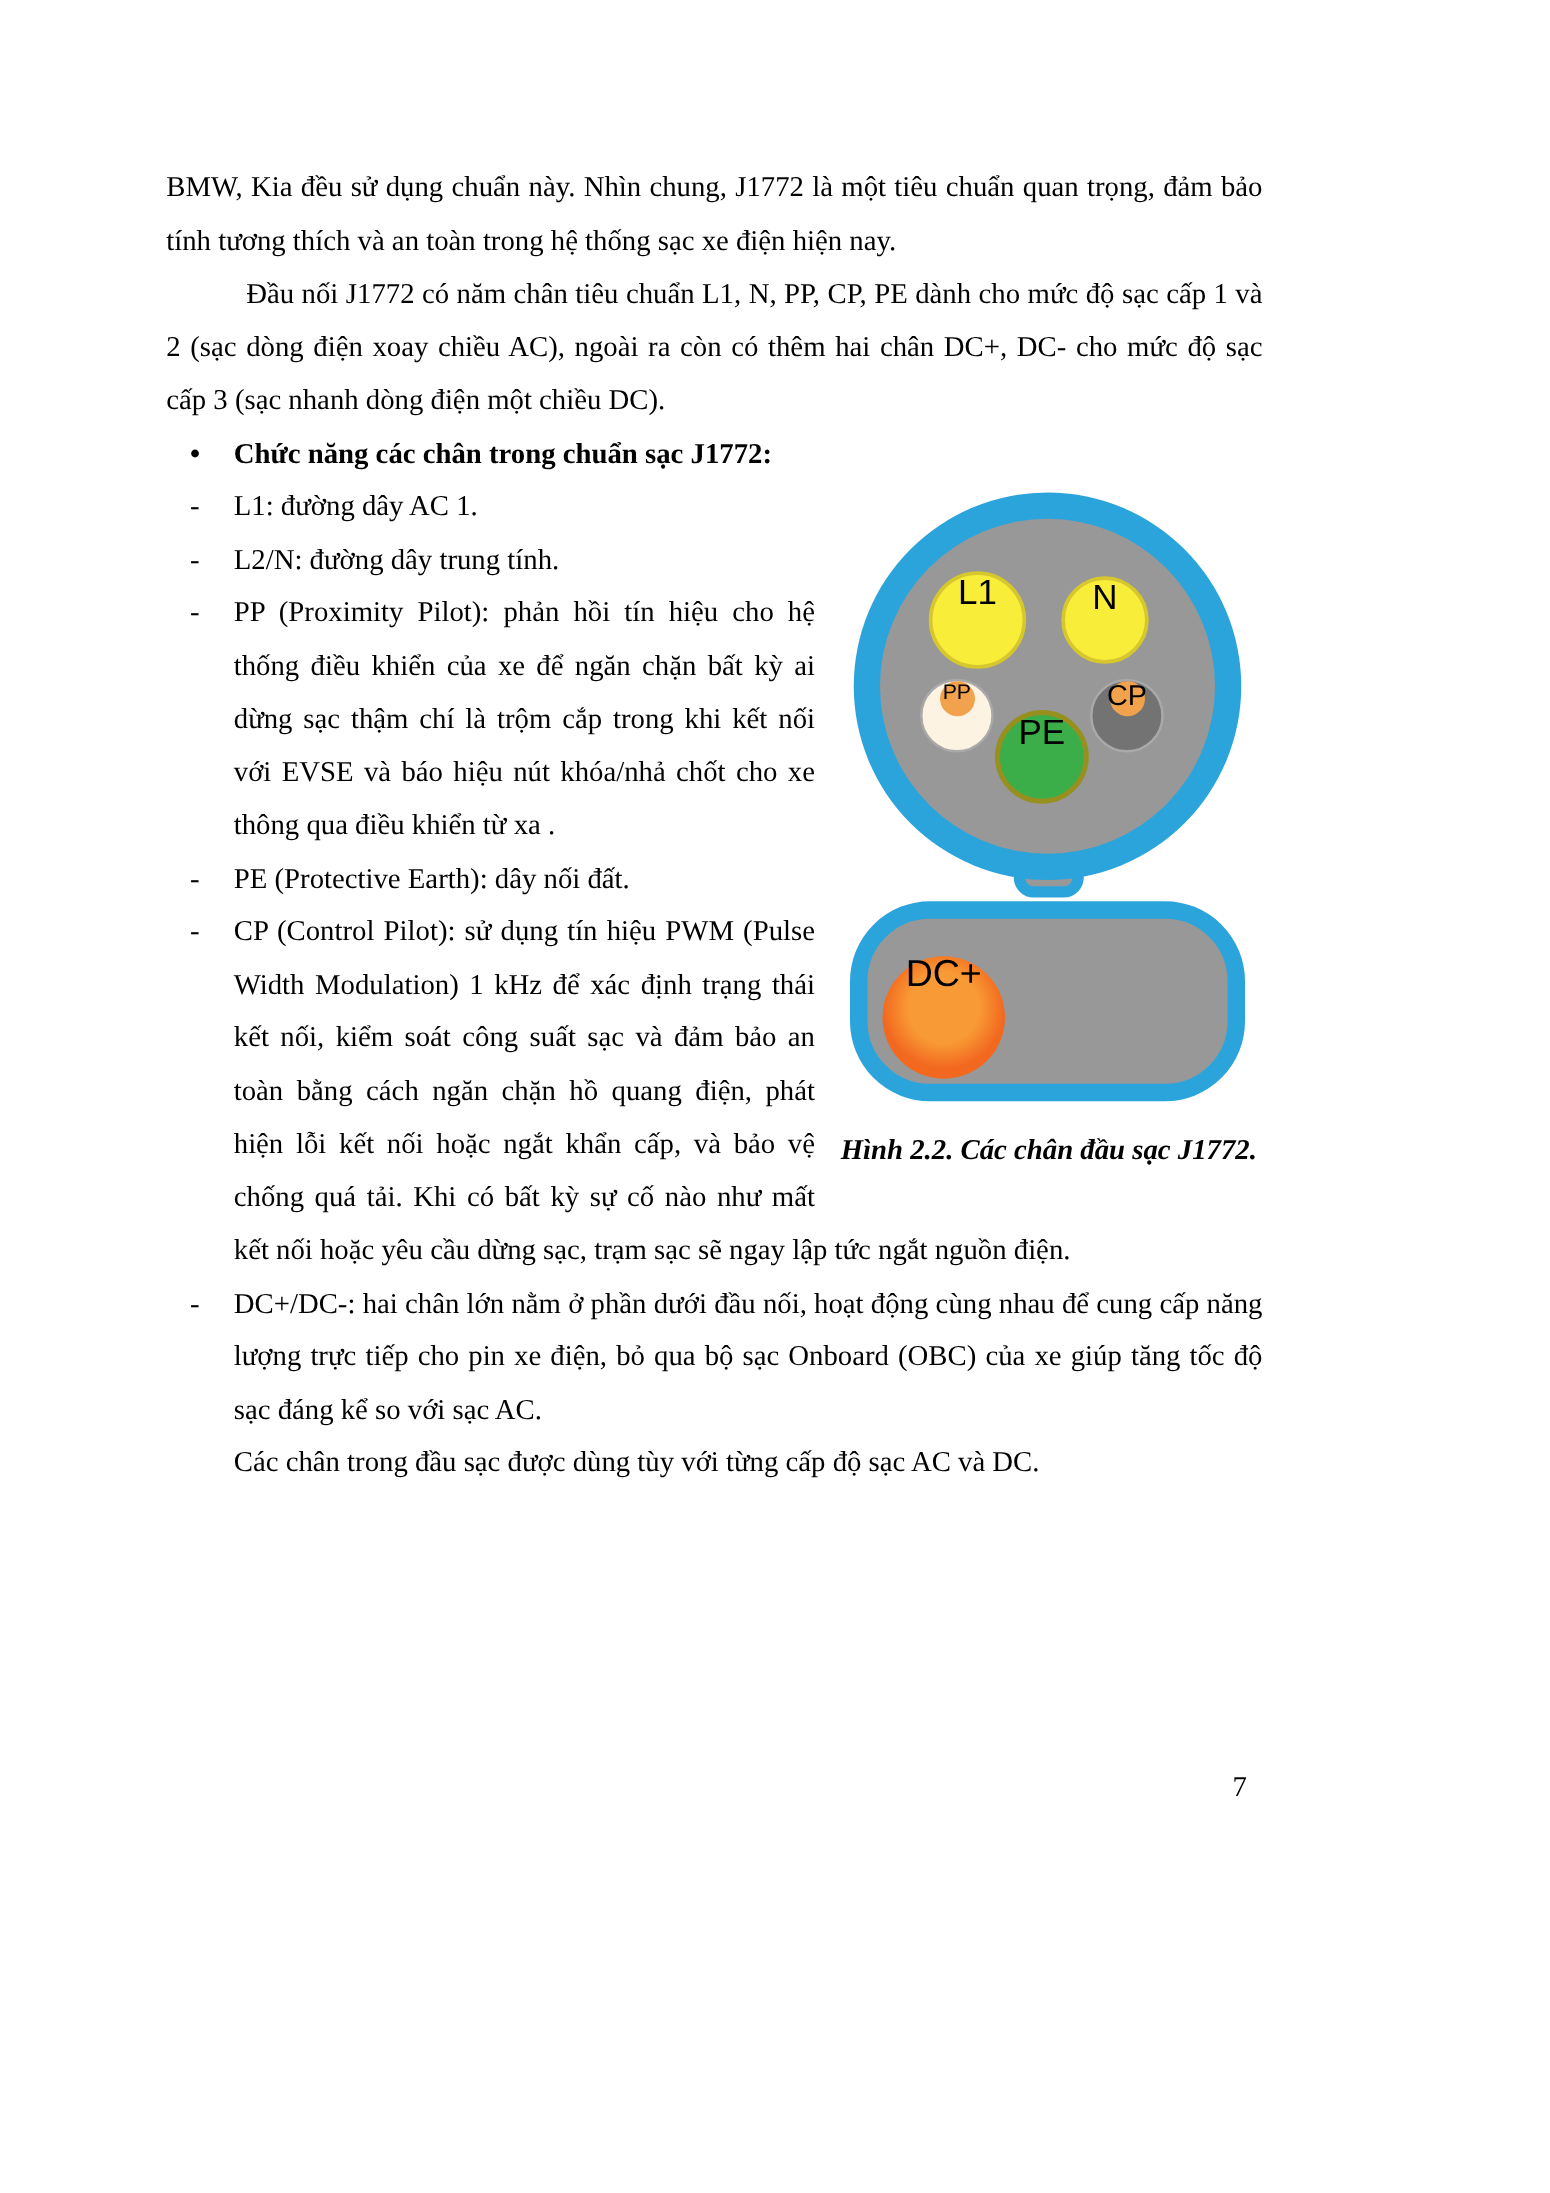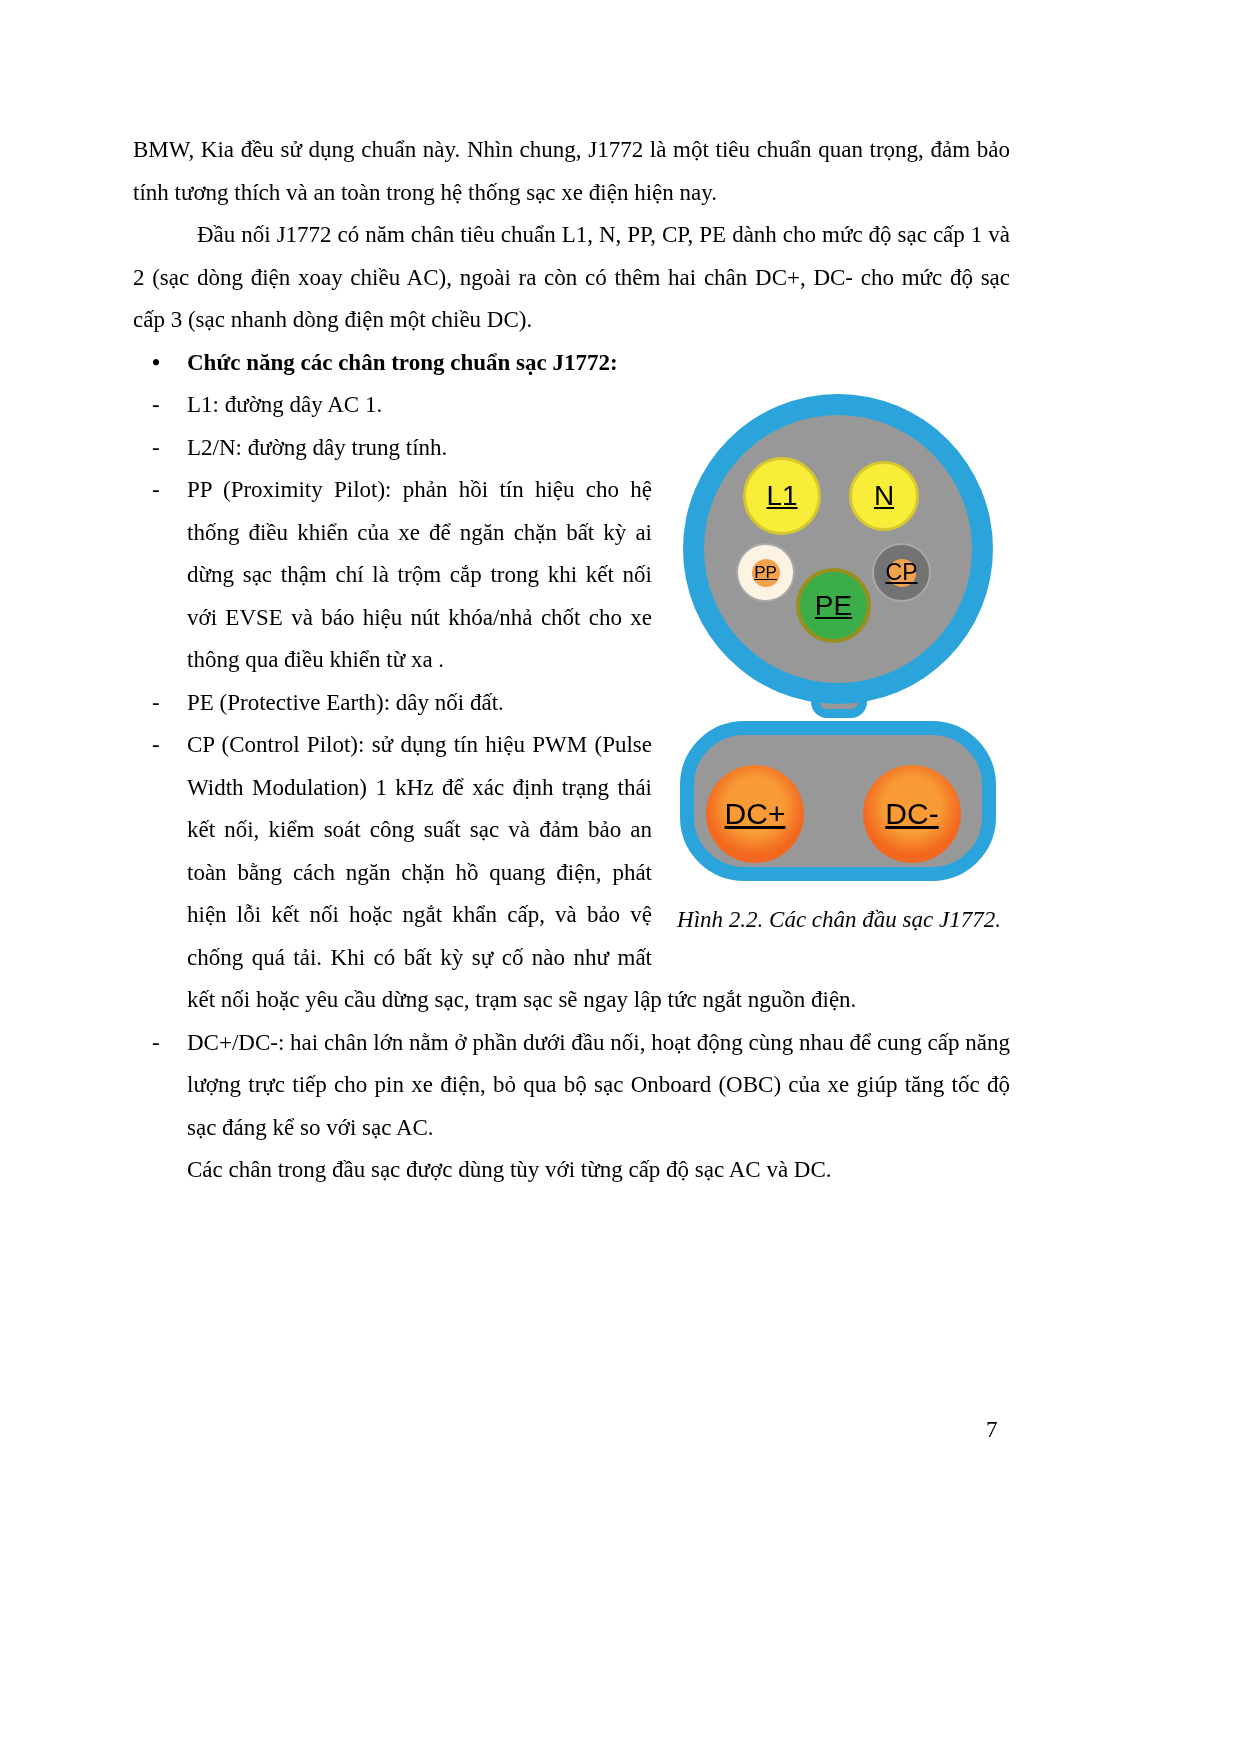--- a/index.html
+++ b/index.html
@@ -65,26 +65,24 @@
     position: absolute;
     inset: 21px;
     border-radius: 50%;
     background: #989898;
   }
 
   .pin {
     position: absolute;
     border-radius: 50%;
     display: flex;
-    align-items: center;
     justify-content: center;
     font-family: "Liberation Sans", sans-serif;
     color: #000;
     line-height: 1;
-    text-decoration: underline;
   }
   .pin .pin-label { position: relative; z-index: 2; }
   .pin .dot {
     position: absolute;
     width: 28px; height: 28px;
     border-radius: 50%;
     background: #f2a24d;
     z-index: 1;
   }
 
@@ -114,20 +112,21 @@
   .caption {
     position: absolute;
     left: 0; top: 521px;
     width: 338px;
     font-family: "Liberation Serif", serif;
     font-style: italic;
     font-size: 23px;
     line-height: 30px;
     text-align: center;
     white-space: nowrap;
+    font-weight: bold;
   }
 
   .page-number {
     position: absolute;
     left: 986px;
     top: 1415px;
     font-size: 23px;
     line-height: 30px;
   }
 </style>
@@ -162,23 +161,20 @@
             <span class="pin-label">CP</span>
           </div>
         <div class="pin pin-pe">
             <span class="pin-label">PE</span>
           </div>
       </div>
       <div class="connector-rect">
         <div class="pin pin-dcplus">
             <span class="pin-label">DC+</span>
           </div>
-        <div class="pin pin-dcminus">
-            <span class="pin-label">DC-</span>
-          </div>
       </div>
       <div class="caption">Hình 2.2. Các chân đầu sạc J1772.</div>
     </div>
 
     <div class="list-item"><span class="marker">-</span><span>L1: đường dây AC 1.</span></div>
 
     <div class="list-item"><span class="marker">-</span><span>L2/N: đường dây trung tính.</span></div>
 
     <div class="list-item"><span class="marker">-</span><span>PP (Proximity Pilot): phản hồi tín hiệu cho hệ thống điều khiển của xe để ngăn chặn bất kỳ ai dừng sạc thậm chí là trộm cắp trong khi kết nối với EVSE và báo hiệu nút khóa/nhả chốt cho xe thông qua điều khiển từ xa .</span></div>
 

